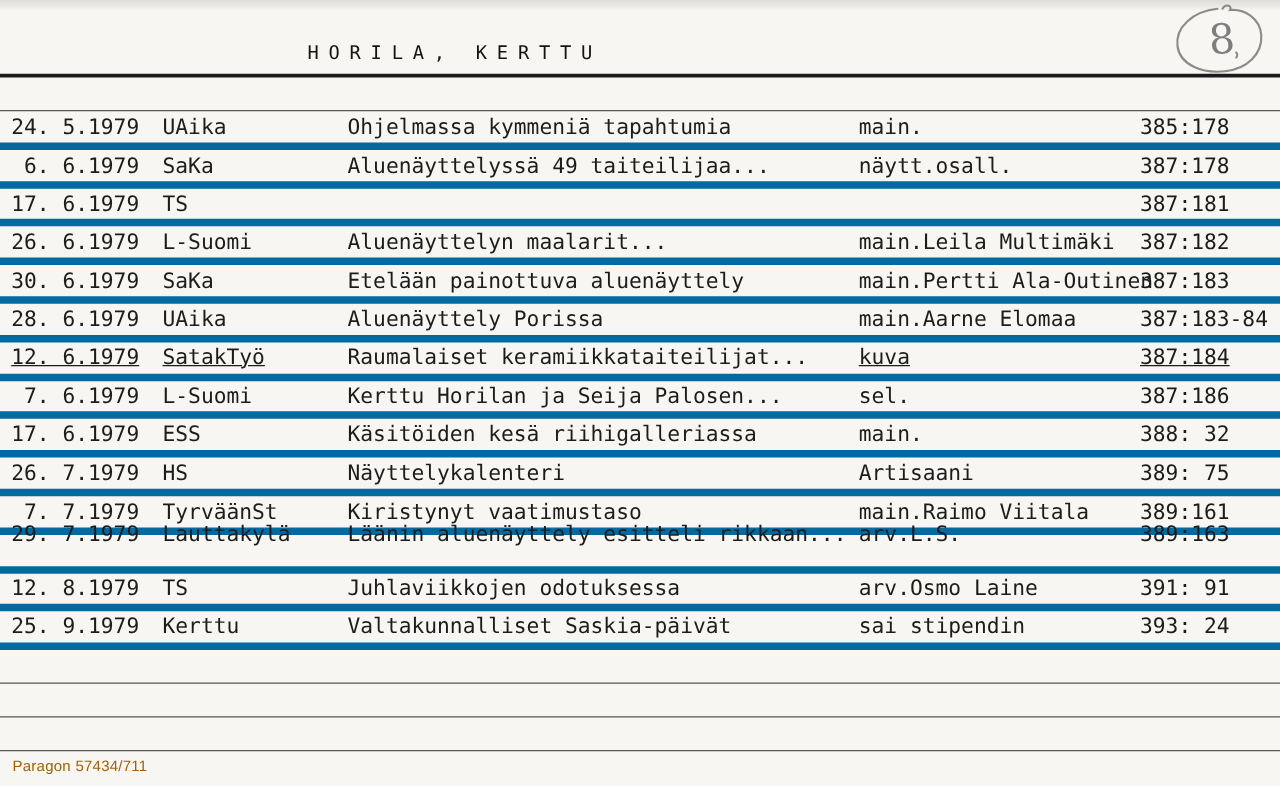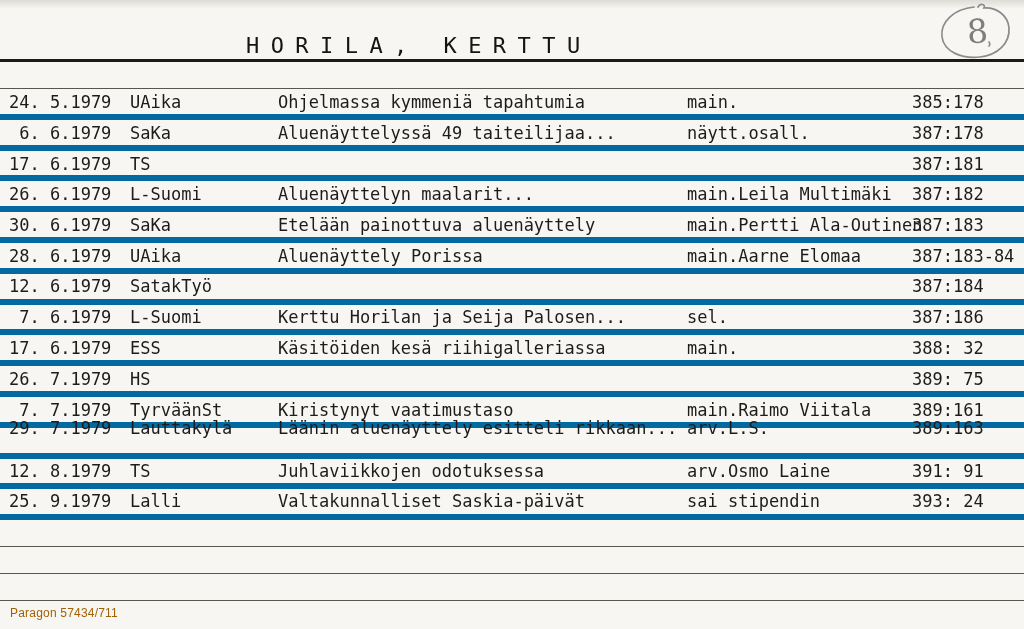--- a/index.html
+++ b/index.html
@@ -19,21 +19,21 @@
     background:linear-gradient(#dddcd7, rgba(247,246,242,0));
     pointer-events:none;
   }
   
   .header{
     position:absolute;top:0;left:0;width:100%;height:59px;
     border-bottom:3px solid #1b1b1b;
   }
   .card-title{
     position:absolute;left:246px;top:33px;
-    font-size:22px;letter-spacing:0.52em;
+    font-size:15px;letter-spacing:0.52em;
     white-space:pre;color:#141414;
   }
   
   .blank-band{
     position:absolute;top:62px;left:0;width:100%;height:26px;
     border-bottom:1px solid #59554f;
   }
   
   .rows{position:absolute;top:89px;left:0;width:100%;}
   .row{
@@ -43,21 +43,21 @@
   }
   .row .c{position:absolute;bottom:2px;white-space:pre;color:#1c1c1c;}
   .c-date{left:9px;}
   .c-src{left:130px;}
   .c-titlenote{left:246px;margin-left:32px;}
   .c-title{display:inline-block;min-width:409px;white-space:pre;}
   .c-note{white-space:pre;}
   .c-ref{left:912px;}
   
   .row:nth-child(3) .c{bottom:1px;}
-  .row:nth-child(7) .c{bottom:3px;}
+  .row:nth-child(7) .c{bottom:3px;text-decoration:underline;}
   .row:nth-child(12) .c{bottom:15px;}
   .row:nth-child(14) .c{bottom:3px;}
   
   .empty-rows{position:absolute;top:520.2px;left:0;width:100%;}
   .empty-row{
     width:100%;height:27px;box-sizing:border-box;
     border-bottom:1px solid #5a564f;
   }
   
   .footer-imprint{
@@ -133,40 +133,42 @@
     <div class="row">
       <span class="c c-date">28. 6.1979</span>
       <span class="c c-src">UAika</span>
       <span class="c c-titlenote"><span class="c-title">Aluenäyttely Porissa</span><span class="c-note">main.Aarne Elomaa</span></span>
       <span class="c c-ref">387:183-84</span>
     </div>
 
     <div class="row">
       <span class="c c-date">12. 6.1979</span>
       <span class="c c-src">SatakTyö</span>
+      <span class="c c-titlenote"><span class="c-title">Raumalaiset keramiikkataiteilijat...</span><span class="c-note">kuva</span></span>
       <span class="c c-ref">387:184</span>
     </div>
 
     <div class="row">
       <span class="c c-date"> 7. 6.1979</span>
       <span class="c c-src">L-Suomi</span>
       <span class="c c-titlenote"><span class="c-title">Kerttu Horilan ja Seija Palosen...</span><span class="c-note">sel.</span></span>
       <span class="c c-ref">387:186</span>
     </div>
 
     <div class="row">
       <span class="c c-date">17. 6.1979</span>
       <span class="c c-src">ESS</span>
       <span class="c c-titlenote"><span class="c-title">Käsitöiden kesä riihigalleriassa</span><span class="c-note">main.</span></span>
       <span class="c c-ref">388: 32</span>
     </div>
 
     <div class="row">
       <span class="c c-date">26. 7.1979</span>
       <span class="c c-src">HS</span>
+      <span class="c c-titlenote"><span class="c-title">Näyttelykalenteri</span><span class="c-note">Artisaani</span></span>
       <span class="c c-ref">389: 75</span>
     </div>
 
     <div class="row">
       <span class="c c-date"> 7. 7.1979</span>
       <span class="c c-src">TyrväänSt</span>
       <span class="c c-titlenote"><span class="c-title">Kiristynyt vaatimustaso</span><span class="c-note">main.Raimo Viitala</span></span>
       <span class="c c-ref">389:161</span>
     </div>
 
@@ -179,21 +181,21 @@
 
     <div class="row">
       <span class="c c-date">12. 8.1979</span>
       <span class="c c-src">TS</span>
       <span class="c c-titlenote"><span class="c-title">Juhlaviikkojen odotuksessa</span><span class="c-note">arv.Osmo Laine</span></span>
       <span class="c c-ref">391: 91</span>
     </div>
 
     <div class="row">
       <span class="c c-date">25. 9.1979</span>
-      <span class="c c-src">Lalli</span>
+      <span class="c c-src">Kerttu</span>
       <span class="c c-titlenote"><span class="c-title">Valtakunnalliset Saskia-päivät</span><span class="c-note">sai stipendin</span></span>
       <span class="c c-ref">393: 24</span>
     </div>
   </div>
 
   <div class="empty-rows">
     <div class="empty-row"></div>
     <div class="empty-row"></div>
     <div class="empty-row"></div>
   </div>

